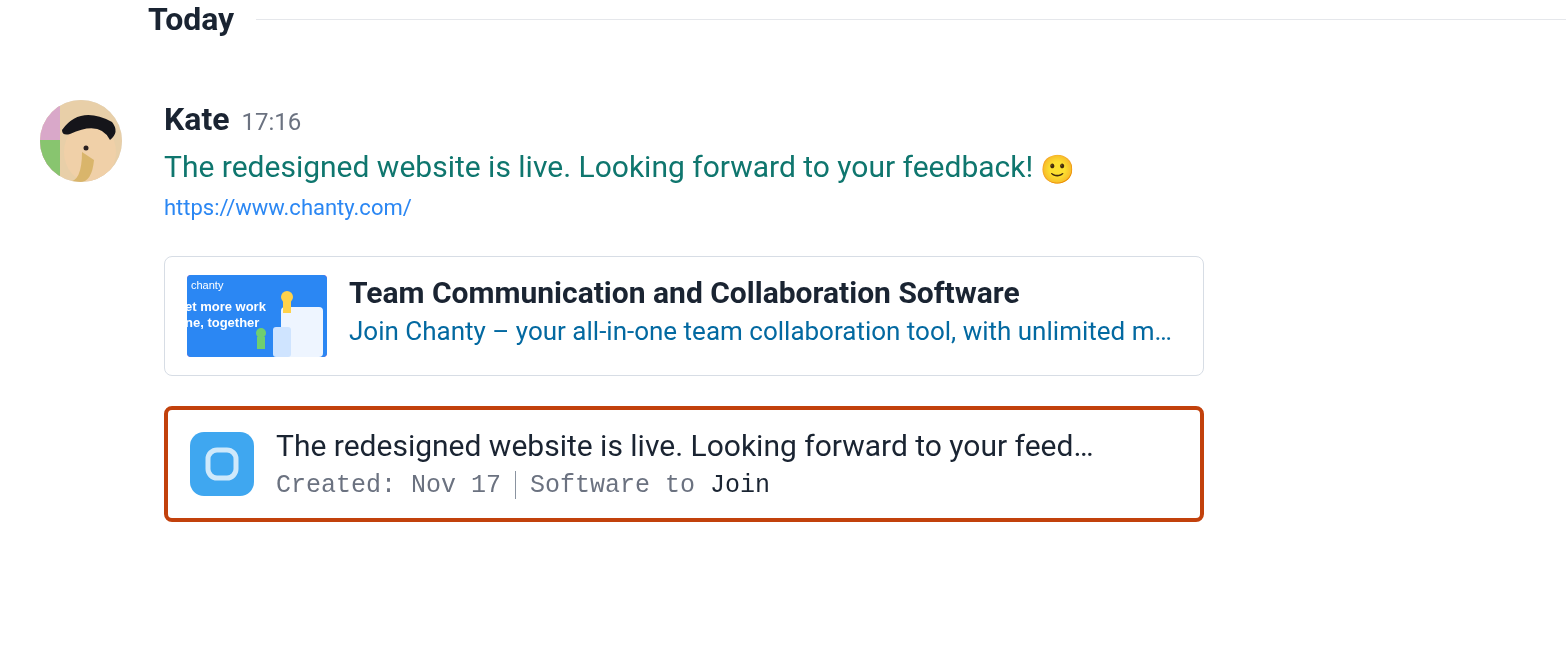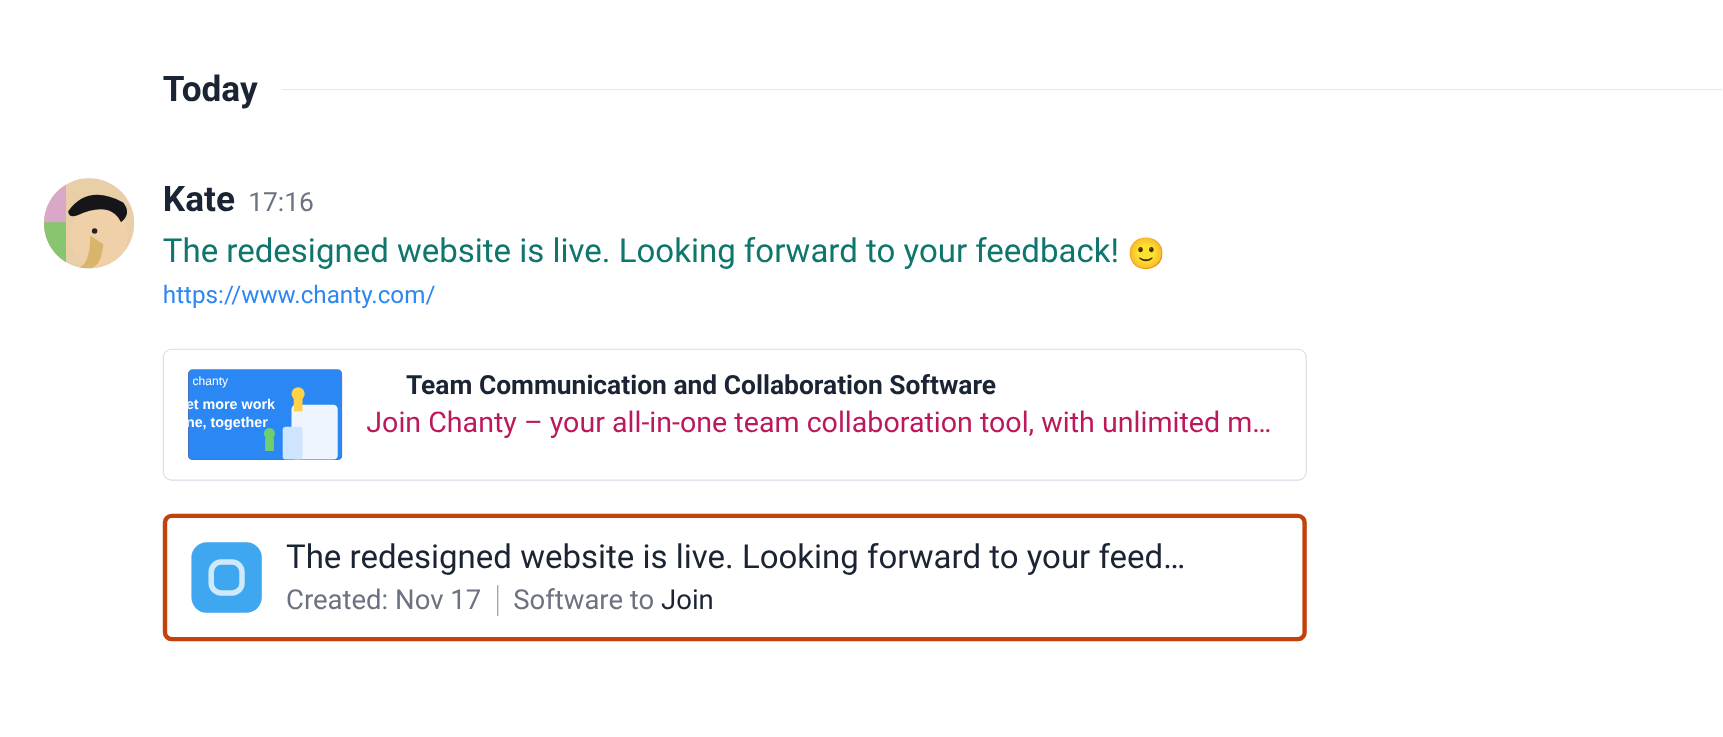--- a/index.html
+++ b/index.html
@@ -7,39 +7,39 @@
       font-family: -apple-system, BlinkMacSystemFont, "Segoe UI", Roboto, Helvetica, Arial, sans-serif;
       background: #ffffff;
       width: 1566px;
       height: 670px;
       overflow: hidden;
       color: #1e2a3a;
     }
     .divider-row {
       display: flex;
       align-items: center;
-      margin-top: 62px;
     }
     .divider-line {
       flex: 1;
       height: 1px;
       background: #e5e7eb;
     }
     .divider-label {
       font-size: 32px;
       font-weight: 700;
       color: #1a2432;
       padding: 0 22px 0 148px;
     }
     .message-block {
       display: flex;
       align-items: flex-start;
       margin-top: 62px;
       padding-left: 40px;
       padding-right: 40px;
+      gap: 16px;
     }
     .avatar {
       width: 82px;
       height: 82px;
       border-radius: 50%;
       flex-shrink: 0;
       margin-right: 26px;
       background: #ddd;
       overflow: hidden;
       position: relative;
@@ -81,42 +81,41 @@
       padding: 18px 22px;
       display: flex;
       align-items: flex-start;
       gap: 22px;
       max-width: 1040px;
       cursor: pointer;
     }
     .link-thumb {
       width: 140px;
       height: 82px;
-      background: #7f1d1d;
+      background: #ec4899;
       border-radius: 4px;
       flex-shrink: 0;
       position: relative;
       overflow: hidden;
       font-size: 12px;
       color: #fff;
     }
     .link-thumb svg { position: absolute; inset: 0; }
     .card-body { flex: 1; min-width: 0; }
     .card-title {
-      font-size: 24px;
+      font-size: 30px;
       font-weight: 700;
       color: #1a2432;
       white-space: nowrap;
       overflow: hidden;
       text-overflow: ellipsis;
-      margin-left: 36px;
     }
     .card-desc {
       font-size: 26px;
-      color: #be185d;
+      color: #0369a1;
       margin-top: 6px;
       white-space: nowrap;
       overflow: hidden;
       text-overflow: ellipsis;
     }
     .task-card {
       border: 4px solid #c2410c;
       border-radius: 8px;
       margin-top: 30px;
       padding: 18px 22px;
@@ -144,20 +143,21 @@
       white-space: nowrap;
       overflow: hidden;
       text-overflow: ellipsis;
     }
     .task-meta {
       font-size: 25px;
       color: #6b7280;
       margin-top: 8px;
       display: flex;
       gap: 14px;
+      font-family: Liberation Mono, monospace;
     }
     .meta-sep {
       width: 1px;
       height: 28px;
       background: #8a93a0;
       display: inline-block;
     }
     .assignee-name { color: #1a2432; }
   </style>
 </head>

